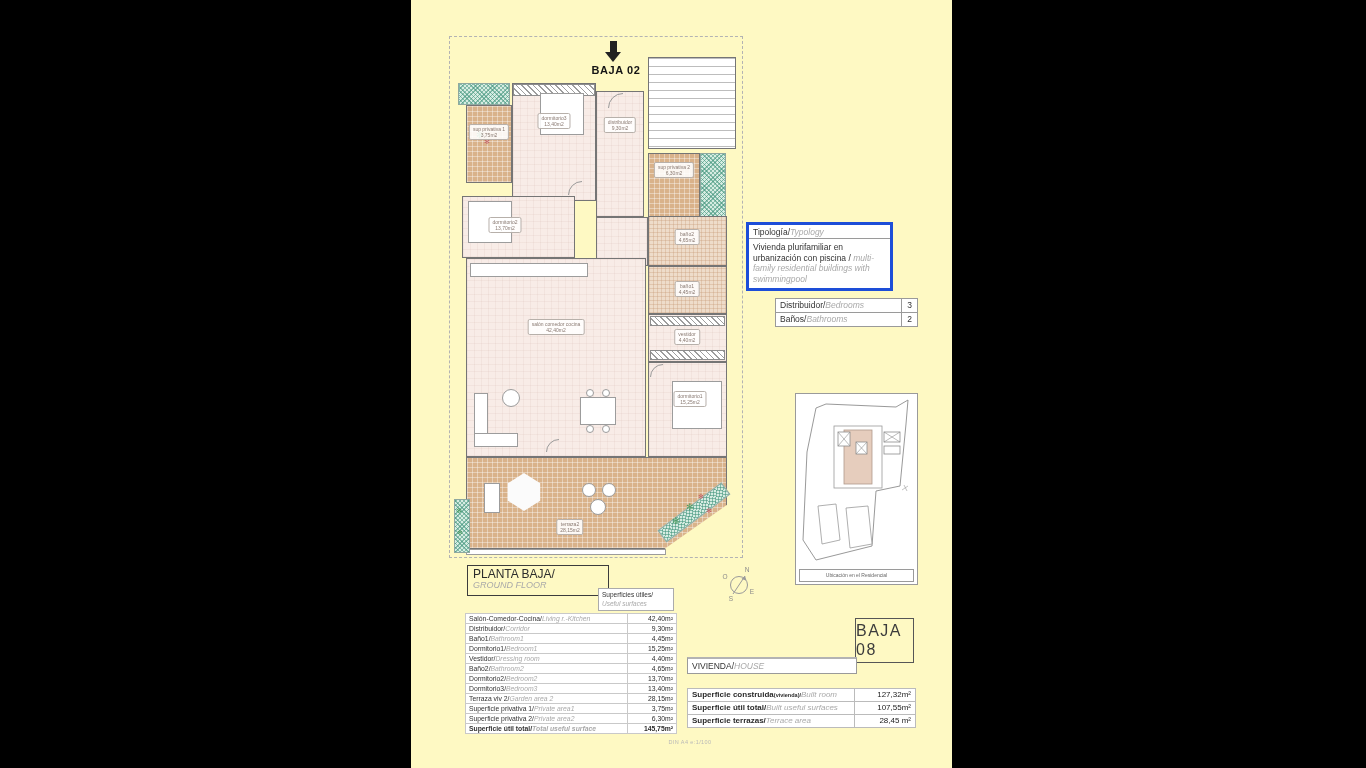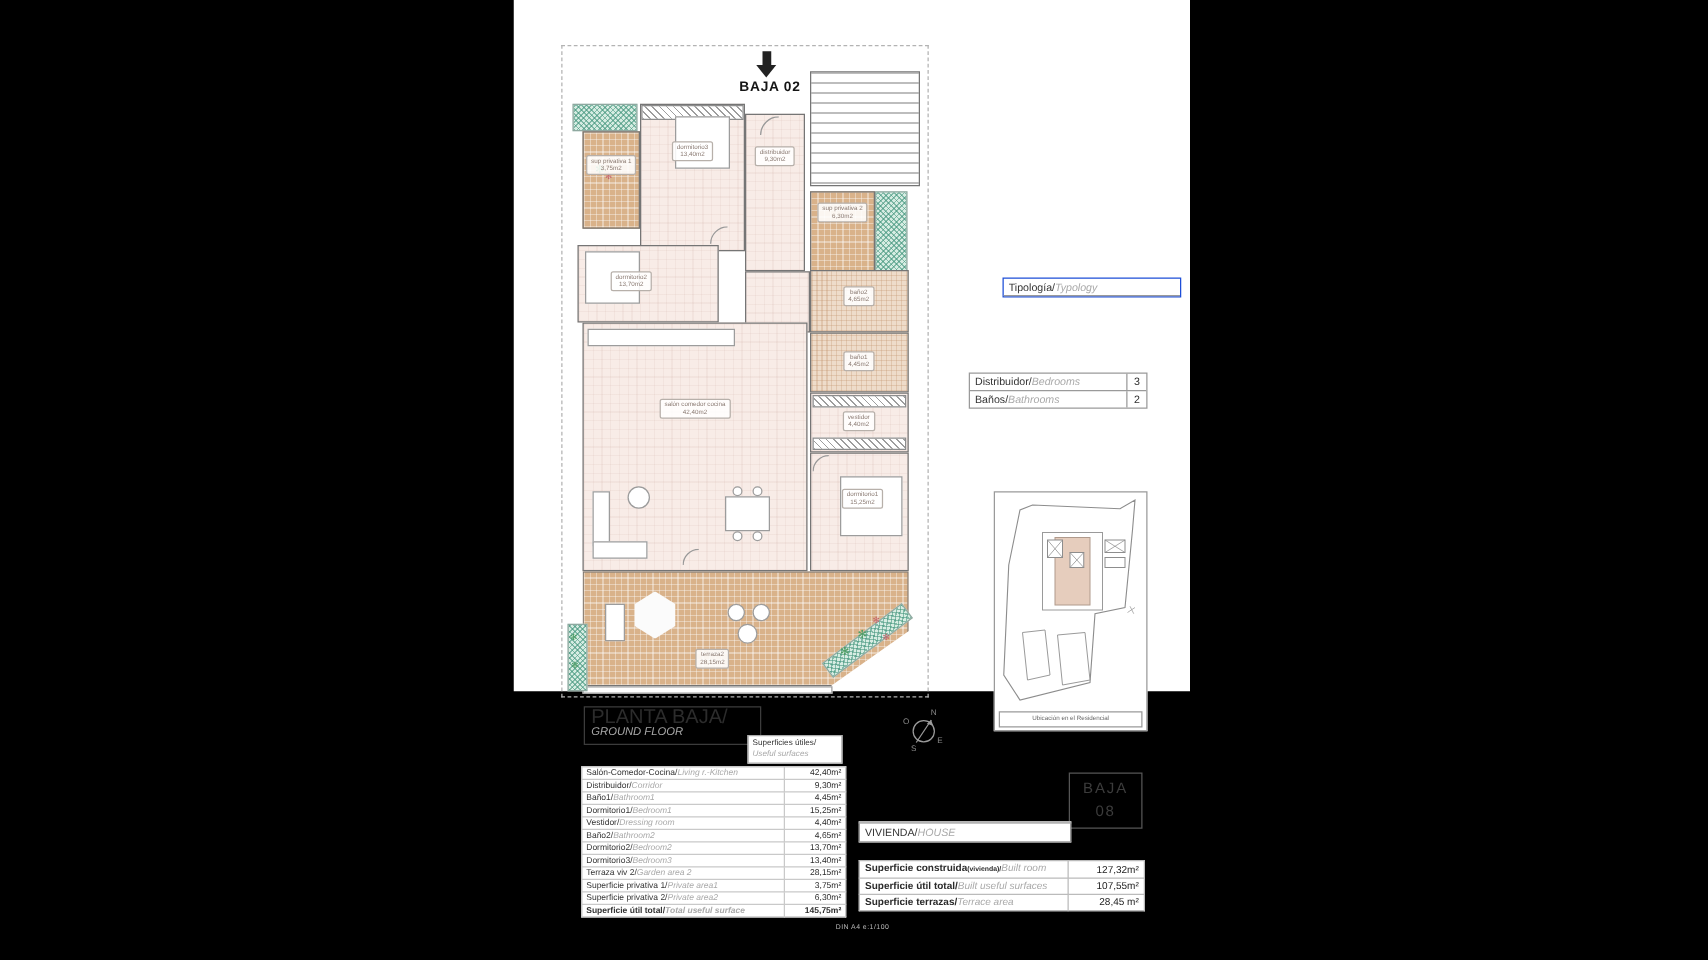--- a/index.html
+++ b/index.html
@@ -1,18 +1,18 @@
 <!DOCTYPE html>
 <html><head>
 <meta charset="utf-8">
 <style>
   html,body{margin:0;padding:0}
   body{width:1366px;height:768px;background:#000;position:relative;overflow:hidden;
        font-family:"Liberation Sans",sans-serif;color:#333}
-  .page{position:absolute;left:411px;top:0;width:541px;height:553px;background:#ffffff}
+  .page{position:absolute;left:411px;top:0;width:541px;height:768px;background:#fef9c3}
   .abs{position:absolute}
   
   .plan{left:38px;top:36px;width:292px;height:520px;border:1px dashed #b3b3b3}
   .room{position:absolute;box-sizing:border-box;border:1px solid #757575}
   .r-pink{background:#f8ece7;background-image:repeating-linear-gradient(0deg,rgba(190,150,140,.10) 0,rgba(190,150,140,.10) 1px,transparent 1px,transparent 7px),repeating-linear-gradient(90deg,rgba(190,150,140,.10) 0,rgba(190,150,140,.10) 1px,transparent 1px,transparent 7px)}
   .r-tan{background:#d9b28a;background-image:repeating-linear-gradient(0deg,rgba(255,255,255,.38) 0,rgba(255,255,255,.38) 1px,transparent 1px,transparent 5px),repeating-linear-gradient(90deg,rgba(255,255,255,.38) 0,rgba(255,255,255,.38) 1px,transparent 1px,transparent 5px)}
   .r-tile{background:#eedcca;background-image:repeating-linear-gradient(0deg,rgba(190,140,100,.28) 0,rgba(190,140,100,.28) 1px,transparent 1px,transparent 4px),repeating-linear-gradient(90deg,rgba(190,140,100,.28) 0,rgba(190,140,100,.28) 1px,transparent 1px,transparent 4px)}
   .r-green{background:#d6ece2;background-image:repeating-linear-gradient(45deg,rgba(60,145,120,.55) 0,rgba(60,145,120,.55) 1px,transparent 1px,transparent 3px),repeating-linear-gradient(-45deg,rgba(60,145,120,.55) 0,rgba(60,145,120,.55) 1px,transparent 1px,transparent 3px);border:1px solid #8fa8a0}
   .r-stairs{background:#fff;background-image:repeating-linear-gradient(to bottom,#bdbdbd 0,#bdbdbd 1px,transparent 1px,transparent 8px)}
   .hatchband{position:absolute;background:#fff;border:1px solid #8d8d8d;box-sizing:border-box;
@@ -28,45 +28,45 @@
   .rlabel{position:absolute;transform:translate(-50%,-50%);background:rgba(255,255,255,.88);
           border:1px solid #b7b0aa;border-radius:2px;padding:1px 3px;font-size:5px;line-height:6px;
           color:#8a7a72;text-align:center;white-space:nowrap}
   .dn-stem{position:absolute;left:160px;top:4px;width:7px;height:11px;background:#222}
   .dn-tri{position:absolute;left:155px;top:15px;width:0;height:0;border-left:8px solid transparent;
           border-right:8px solid transparent;border-top:10px solid #222}
   .plan-title{position:absolute;left:108px;top:27px;width:116px;text-align:center;font-weight:bold;
               font-size:11px;letter-spacing:.6px;color:#151515}
   
   .es{color:#333}.en{color:#a9a9a9;font-style:italic}
-  .typo{left:802px;top:222px;width:141px;border:1px solid #1d4ed8;font-size:8.5px;background:#fff}
+  .typo{left:746px;top:222px;width:141px;border:3px solid #1d4ed8;font-size:8.5px;background:#fff}
   .typo-title{padding:2px 4px 1px;border-bottom:1px solid #9a9a9a}
   .typo-body{padding:3px 4px 4px;line-height:10.5px}
   .counts{left:775px;top:298px;width:141px;border:1px solid #9a9a9a;font-size:8.5px;background:#fff}
   .crow{display:flex;align-items:stretch;height:13px;line-height:13px}
   .crow + .crow{border-top:1px solid #9a9a9a}
   .clabel{flex:1;padding-left:4px}
   .cval{width:15px;text-align:center;border-left:1px solid #9a9a9a}
   .site{left:795px;top:393px;width:121px;height:190px;border:1px solid #9a9a9a;background:#fff}
   .site-cap{position:absolute;left:3px;right:3px;bottom:2px;height:11px;border:1px solid #9a9a9a;
             font-size:5px;line-height:10px;text-align:center;color:#666}
   
   .ftitle{left:467px;top:565px;width:135px;height:27px;border:1.5px solid #3c3c3c;padding:2px 0 0 5px;box-sizing:content-box}
-  .ftitle .l1{font-size:16px;color:#2c2c2c;line-height:12px}
+  .ftitle .l1{font-size:12px;color:#2c2c2c;line-height:12px}
   .ftitle .l2{font-size:9px;line-height:11px}
   .shead{left:598px;top:588px;width:68px;border:1px solid #ababab;background:#fff;font-size:6.5px;
          line-height:8.5px;padding:2px 3px}
   table{border-collapse:collapse;background:#fff}
   .utable{left:465px;top:613px;width:212px;font-size:6.8px;color:#2b2b2b}
   .utable td{border:1px solid #c9c9c9;padding:0 3px;height:9px;line-height:9px;white-space:nowrap}
   .utable td.val{text-align:right;width:42px}
   .trow-total td{font-weight:bold;border-top:1px solid #8a8a8a}
   
   .badge{left:855px;top:618px;width:57px;height:41px;border:1.5px solid #565656;color:#3c3c3c;
-         font-size:12px;line-height:19px;text-align:center;letter-spacing:1.5px;padding-top:2px;box-sizing:content-box}
+         font-size:16px;line-height:19px;letter-spacing:1.5px;padding-top:2px;box-sizing:content-box}
   .viv{left:687px;top:657px;width:160px;border:1px solid #9a9a9a;border-top:2px solid #b3b3b3;
        font-size:8.5px;padding:2px 4px;background:#fff}
   .stable{left:687px;top:688px;width:229px;font-size:8px;color:#222}
   .stable td{border:1px solid #bbb;height:12px;line-height:12px;padding:0 4px;white-space:nowrap}
   .stable td.val{width:52px;text-align:right}
   .es-b{font-weight:bold;color:#2b2b2b}
   .sub{font-size:5.5px}
   .din{left:560px;top:739px;width:260px;text-align:center;font-size:5.5px;color:#b8b8b8;letter-spacing:.4px}
   svg text{font-family:"Liberation Sans",sans-serif}
 </style>
@@ -189,20 +189,24 @@
     <text x="43" y="41" font-size="6.5" fill="#8a8a8a" text-anchor="middle">E</text>
     <text x="22" y="48" font-size="6.5" fill="#8a8a8a" text-anchor="middle">S</text>
     <text x="16" y="26" font-size="6.5" fill="#8a8a8a" text-anchor="middle">O</text>
   </svg>
 </div>
 
 <div class="abs typo">
   <div class="typo-title">
     <span class="es">Tipología/</span><span class="en">Typology</span>
   </div>
+  <div class="typo-body">
+    <span class="es">Vivienda plurifamiliar en urbanización con piscina  /</span>
+    <span class="en">multi-family residential buildings with swimmingpool</span>
+  </div>
 </div>
 
 <div class="abs counts">
   <div class="crow">
     <div class="clabel"><span class="es">Distribuidor/</span><span class="en">Bedrooms</span></div>
     <div class="cval">3</div>
   </div>
   <div class="crow">
     <div class="clabel"><span class="es">Baños/</span><span class="en">Bathrooms</span></div>
     <div class="cval">2</div>

